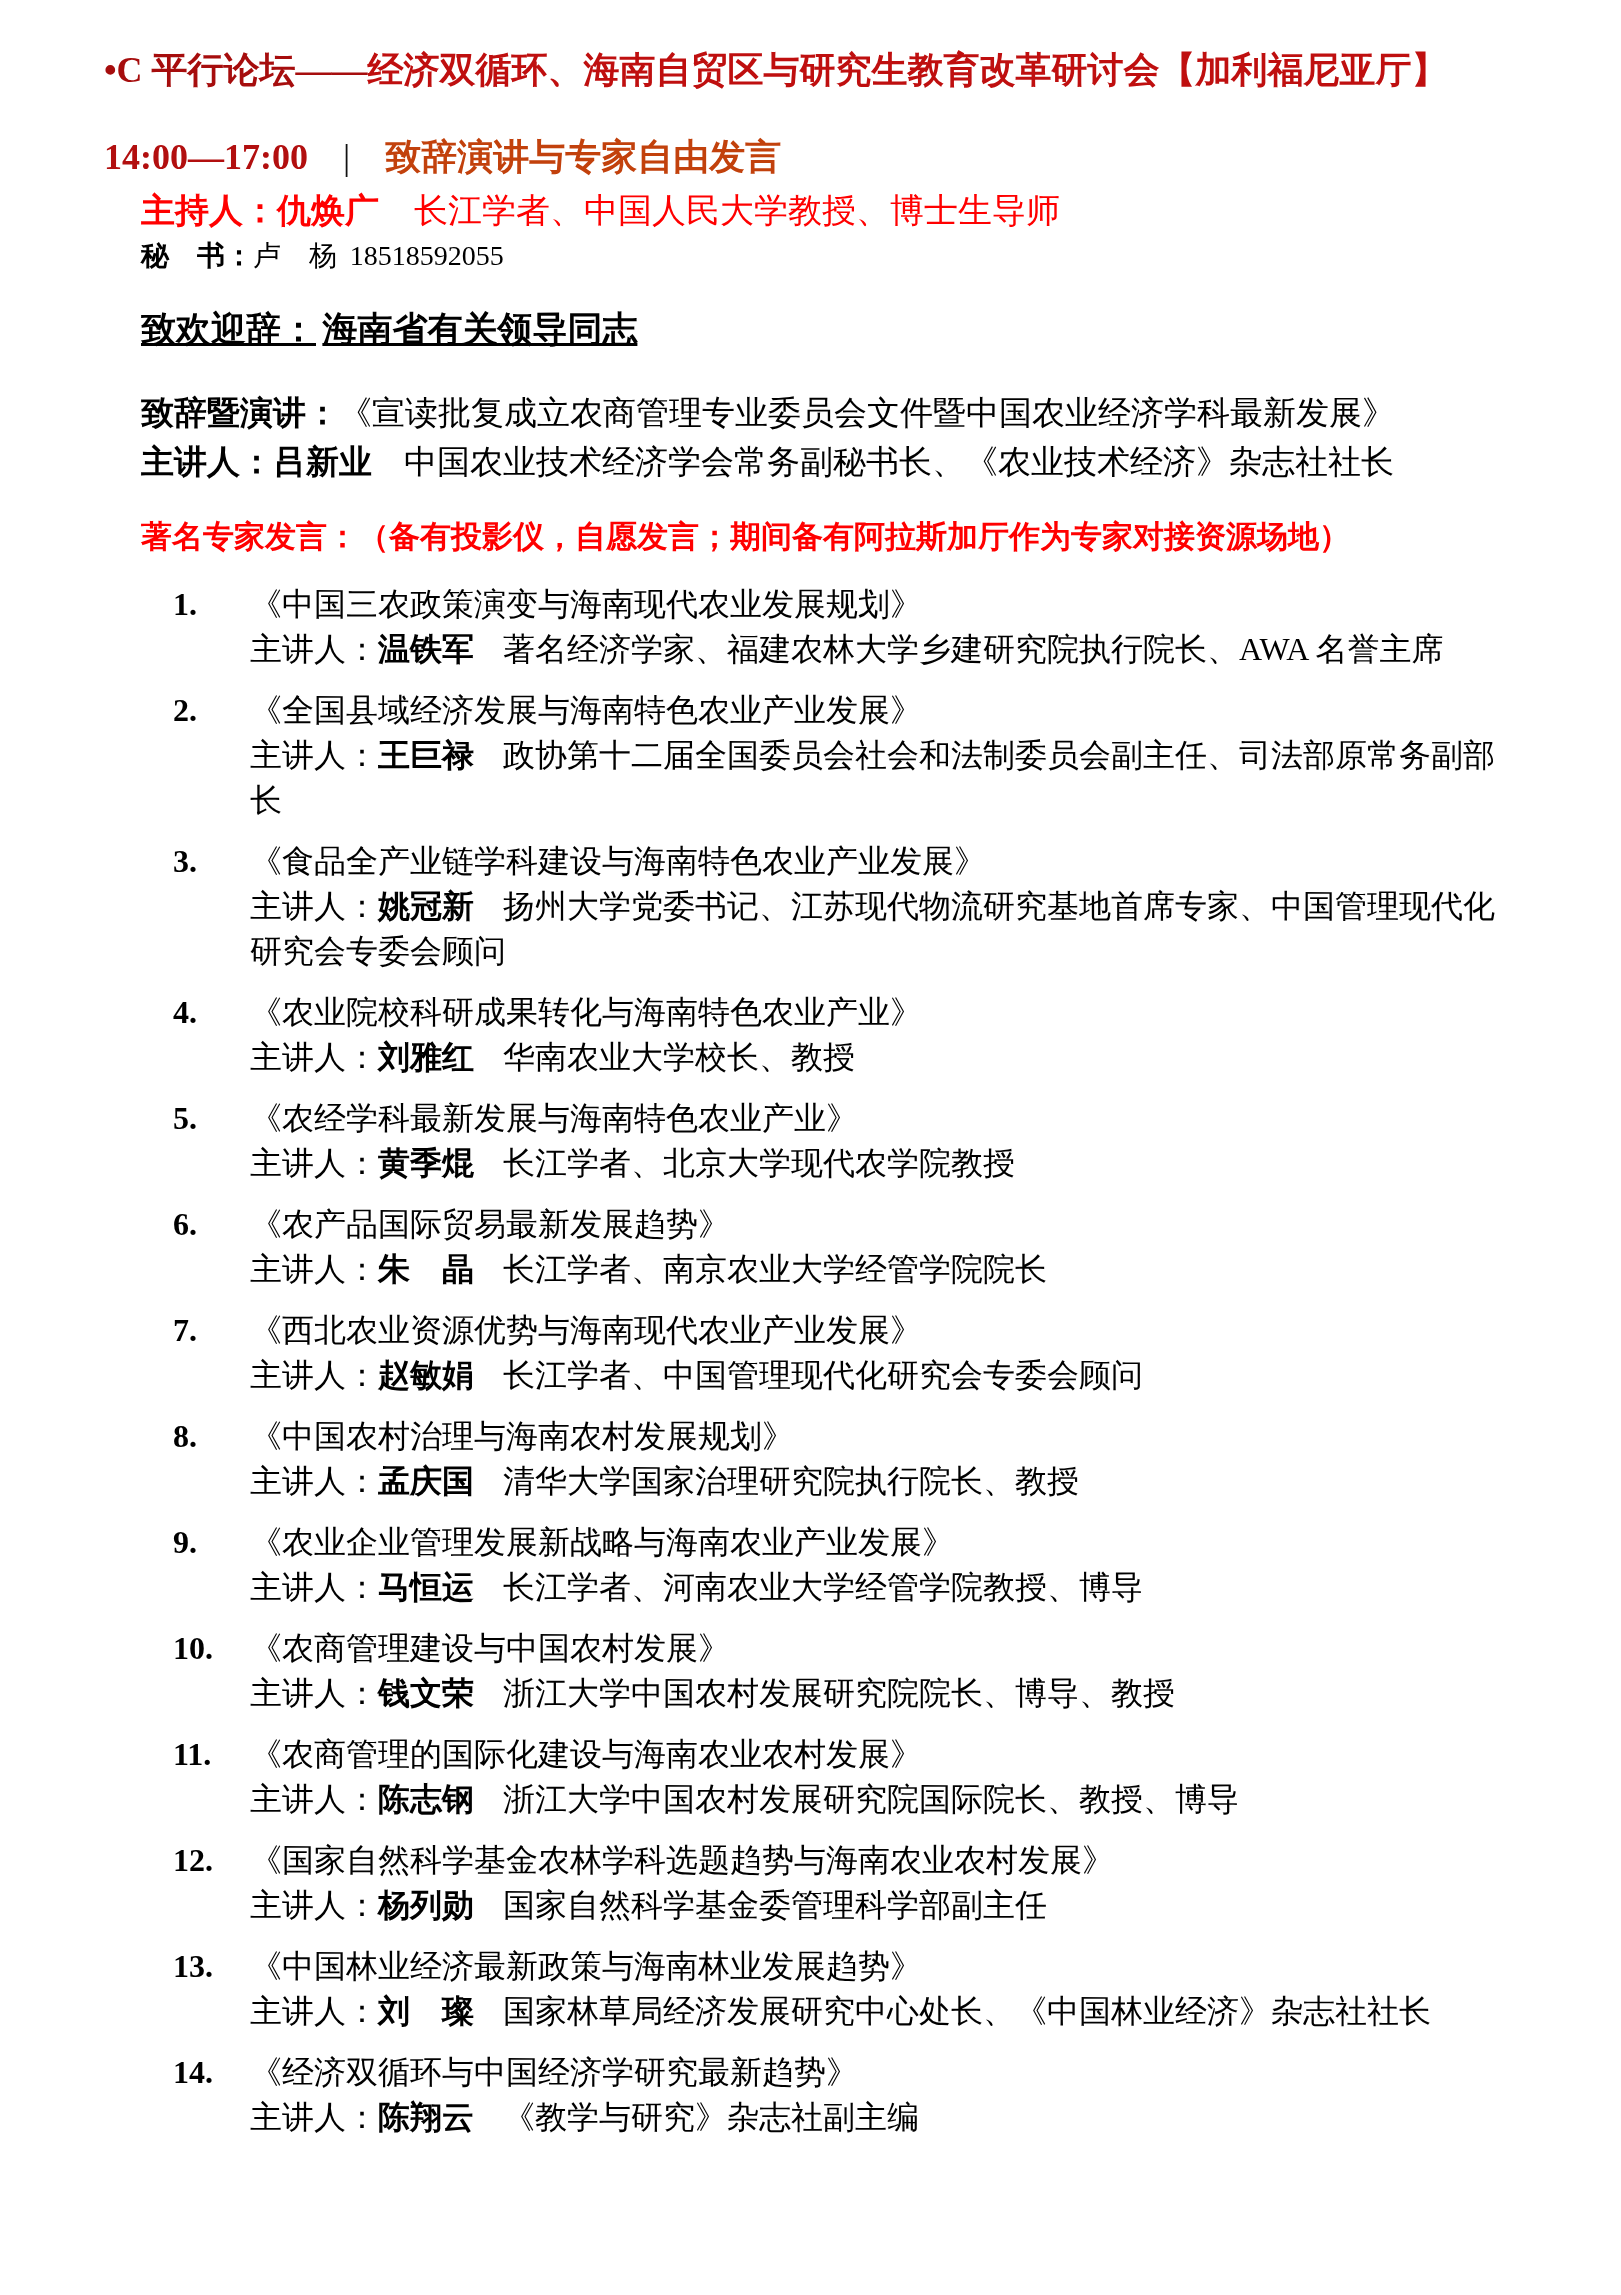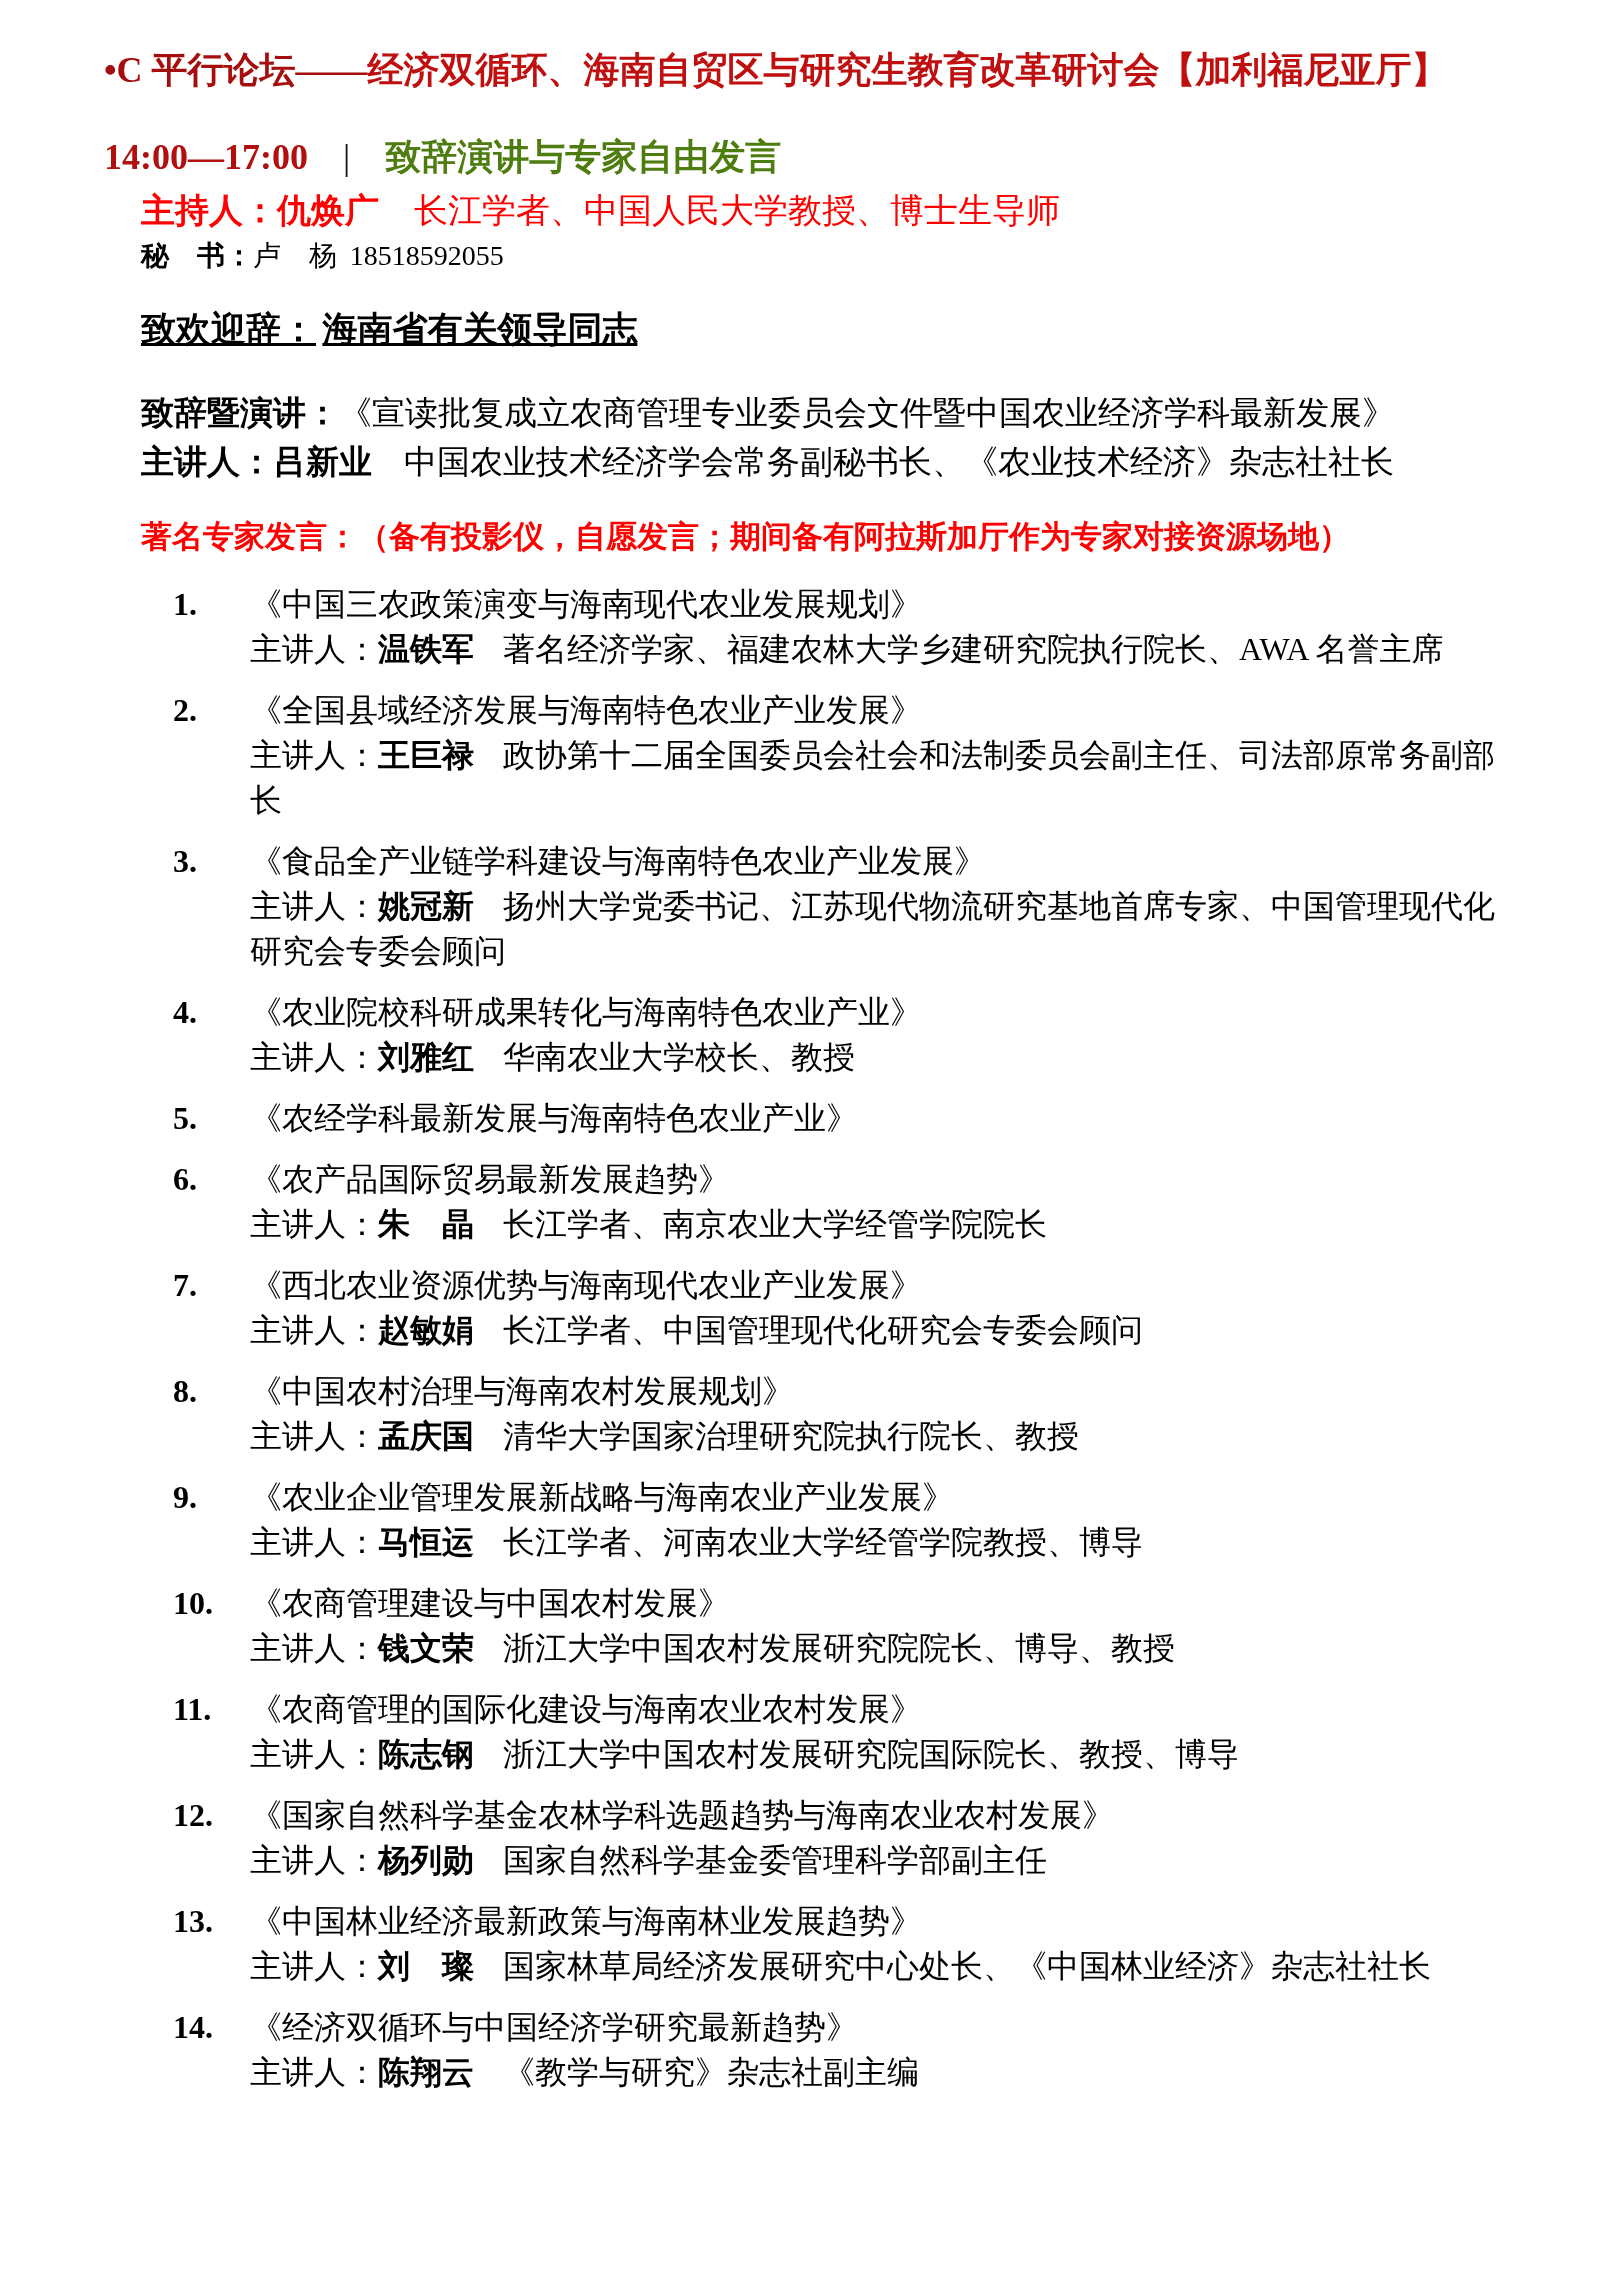--- a/index.html
+++ b/index.html
@@ -7,21 +7,21 @@
     width:1622px;height:2295px;box-sizing:border-box;overflow:hidden;
     padding:46px 120px 0 104px;background:#ffffff;color:#000;
     font-family:"Liberation Serif","DejaVu Serif",serif;
   }
   .title{font-size:36px;font-weight:bold;line-height:48px;margin:0 0 40px 0;color:#b20f0f;}
   .title .forum{color:#a60d0d;}
   .title .topic{color:#bf0f0f;}
   .session{font-size:36px;line-height:46px;margin:0 0 8px 0;}
   .session .time{color:#b20f0f;font-weight:bold;}
   .session .sep{margin:0 35px;color:#111;font-weight:normal;}
-  .session .stitle{font-weight:bold;color:#4d7c0f;}
+  .session .stitle{font-weight:bold;color:#c2410c;}
   .indent{margin-left:37px;}
   .host{font-size:34px;line-height:45px;color:#ff0000;font-weight:bold;}
   .host .desc{font-weight:normal;margin-left:35px;}
   .sec{font-size:28px;line-height:45px;margin-bottom:29px;}
   .sec .label{font-weight:bold;}
   .sec .phone{margin-left:12.8px;}
   .welcome{font-size:35px;line-height:45px;font-weight:bold;margin-bottom:37px;text-decoration:underline;}
   .welcome .text{margin-left:6.4px;}
   .speech{font-size:33px;line-height:49px;margin-bottom:25.5px;}
   .speech .label{font-weight:bold;}
@@ -105,20 +105,21 @@
         <div class="content">
           <div class="t-title">《农业院校科研成果转化与海南特色农业产业》</div>
           <div><span class="spk-label">主讲人：</span><span class="spk-name">刘雅红</span><span class="aff">华南农业大学校长、教授</span></div>
         </div>
       </div>
 
       <div class="talk">
         <span class="num">5.</span>
         <div class="content">
           <div class="t-title">《农经学科最新发展与海南特色农业产业》</div>
+          <div><span class="spk-label">主讲人：</span><span class="spk-name">黄季焜</span><span class="aff">长江学者、北京大学现代农学院教授</span></div>
         </div>
       </div>
 
       <div class="talk">
         <span class="num">6.</span>
         <div class="content">
           <div class="t-title">《农产品国际贸易最新发展趋势》</div>
           <div><span class="spk-label">主讲人：</span><span class="spk-name">朱　晶</span><span class="aff">长江学者、南京农业大学经管学院院长</span></div>
         </div>
       </div>

